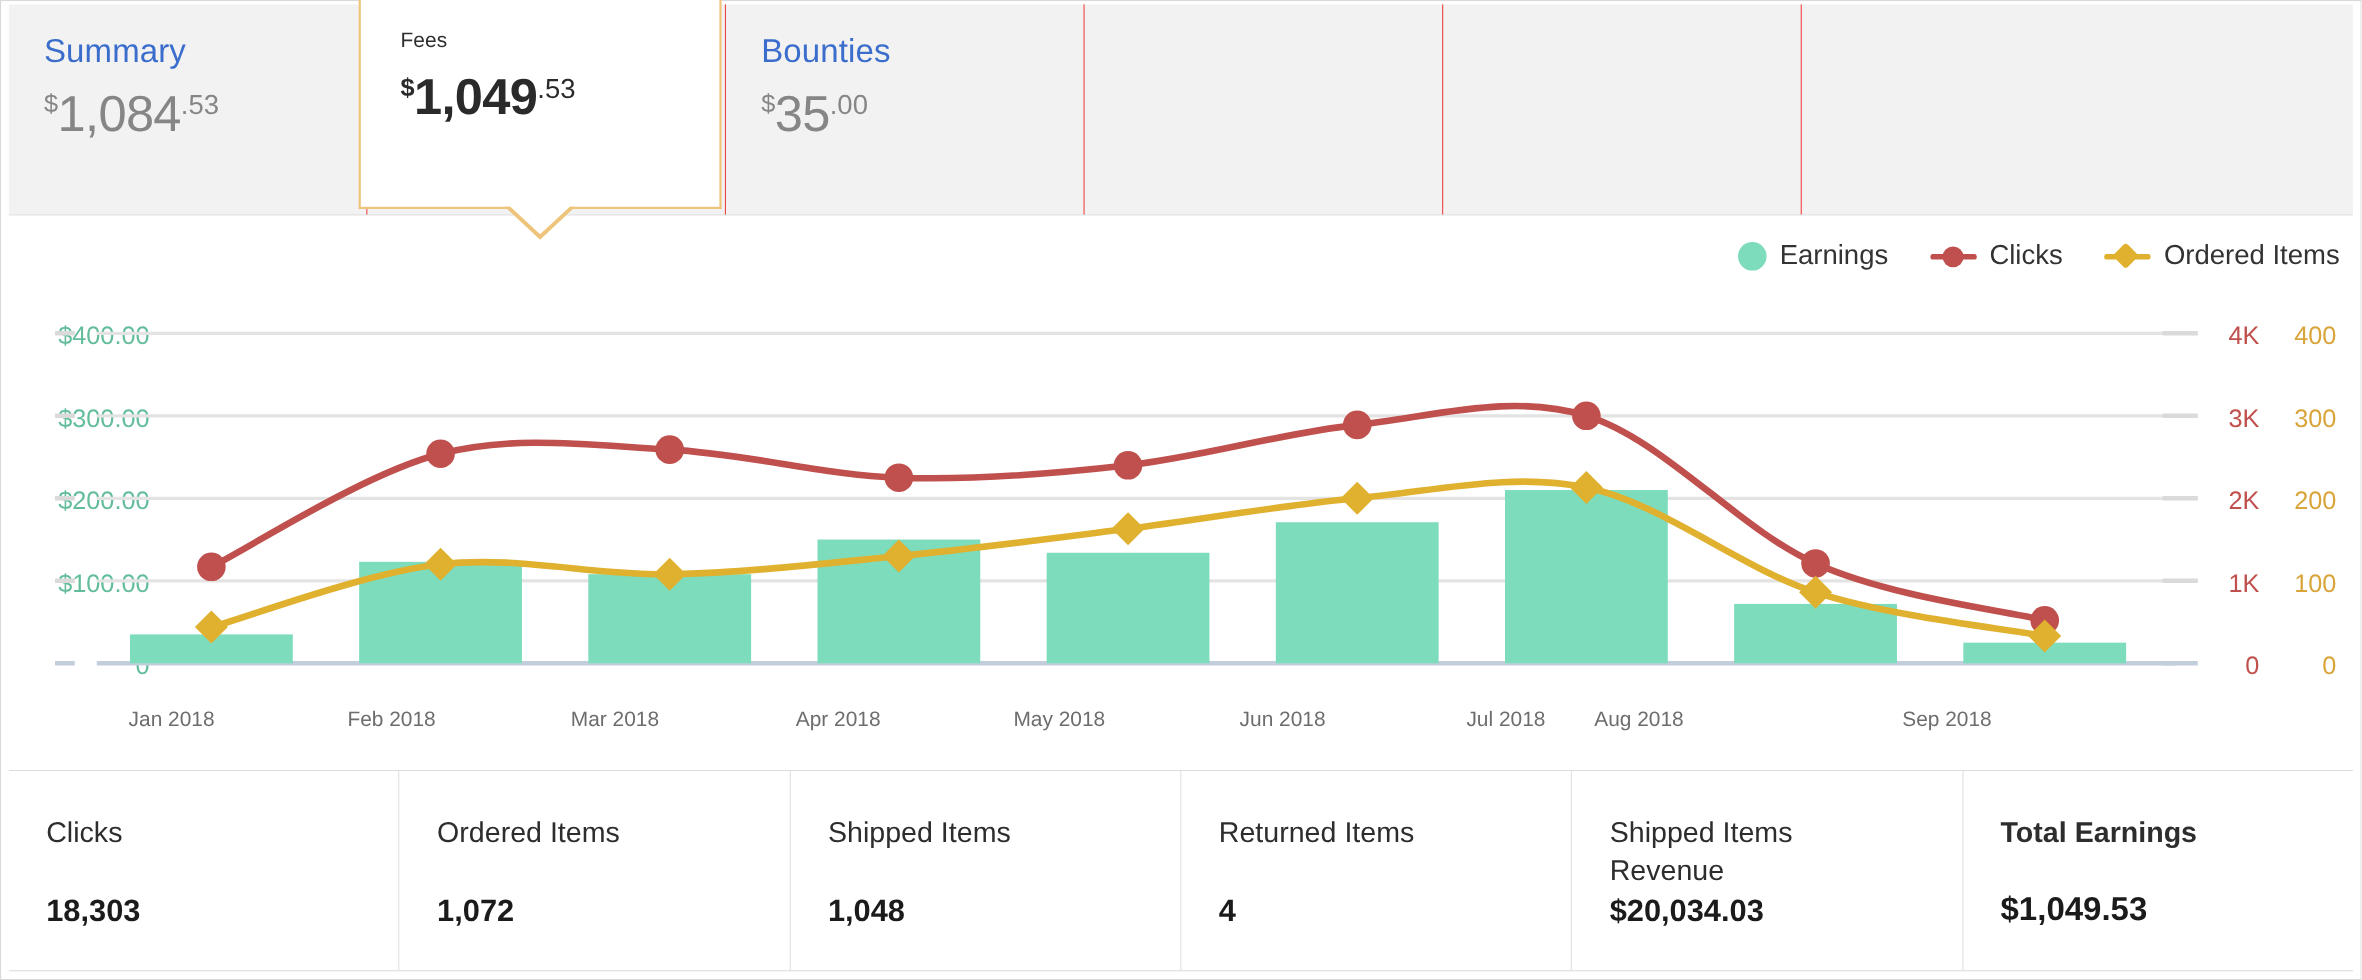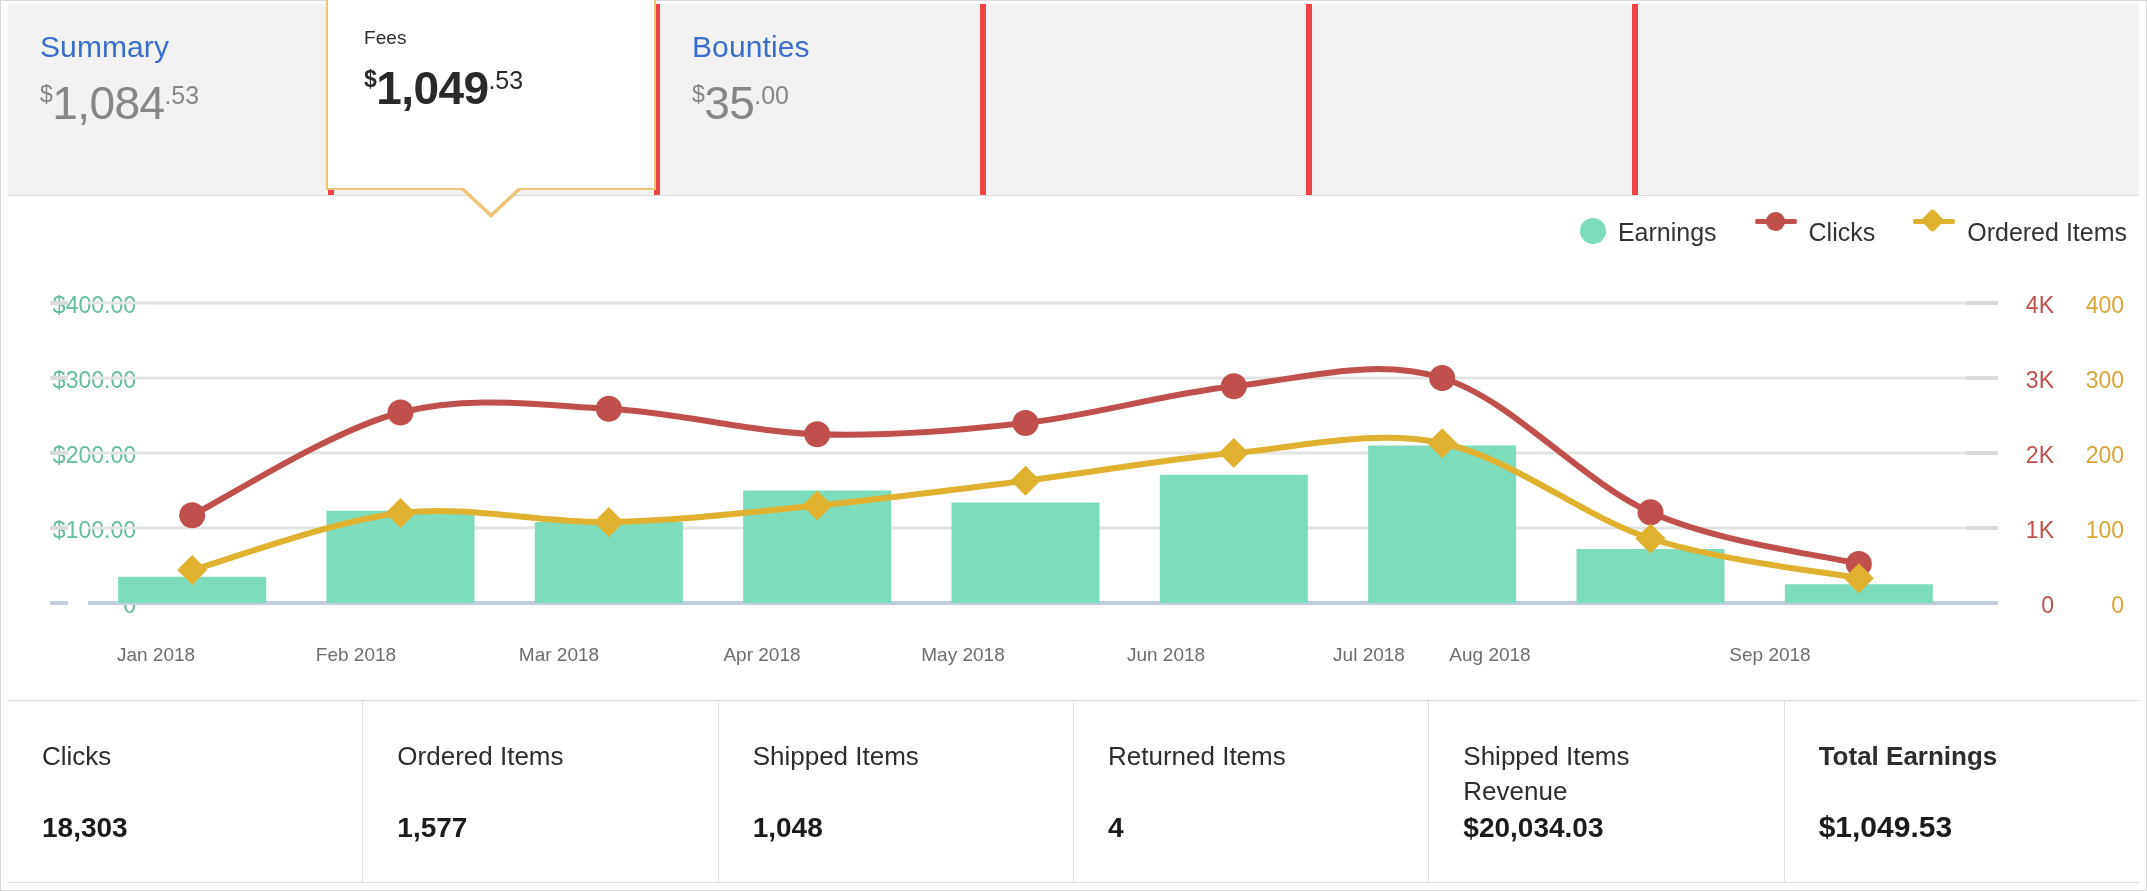--- a/index.html
+++ b/index.html
@@ -22,21 +22,21 @@
     width: 2131px; height: 192px;
     background: #f2f2f2;
     border-bottom: 1px solid #dcdcdc;
     display: flex;
     align-items: stretch;
   }
   .tab {
     position: relative;
     width: 326px;
     padding: 28px 0 0 32px;
-    border-right: 6px solid #ef4444;
+    border-right: 1px solid #ef4444;
     background: transparent;
     cursor: pointer;
   }
   .tab:last-of-type { border-right: none; }
   .tab-label {
     font-size: 30px;
     color: #3b6ecc;
     line-height: 1;
     letter-spacing: .1px;
   }
@@ -107,21 +107,21 @@
   }
   .legend {
     position: absolute;
     right: 12px; top: 22px;
     display: flex;
     align-items: center;
     gap: 38px;
   }
   .legend-item {
     display: flex;
-    align-items: flex-start;
+    align-items: center;
     gap: 12px;
     font-size: 25px;
     color: #333333;
     cursor: pointer;
   }
   .lg-dot {
     width: 26px; height: 26px; border-radius: 50%;
     background: #7ddcbc;
     display: inline-block;
   }
@@ -355,21 +355,21 @@
     </div>
   </div>
 
   <div class="stats">
     <div class="stat">
       <div class="stat-label">Clicks</div>
       <div class="stat-value">18,303</div>
     </div>
     <div class="stat">
       <div class="stat-label">Ordered Items</div>
-      <div class="stat-value">1,577</div>
+      <div class="stat-value">1,072</div>
     </div>
     <div class="stat">
       <div class="stat-label">Shipped Items</div>
       <div class="stat-value">1,048</div>
     </div>
     <div class="stat">
       <div class="stat-label">Returned Items</div>
       <div class="stat-value">4</div>
     </div>
     <div class="stat">

